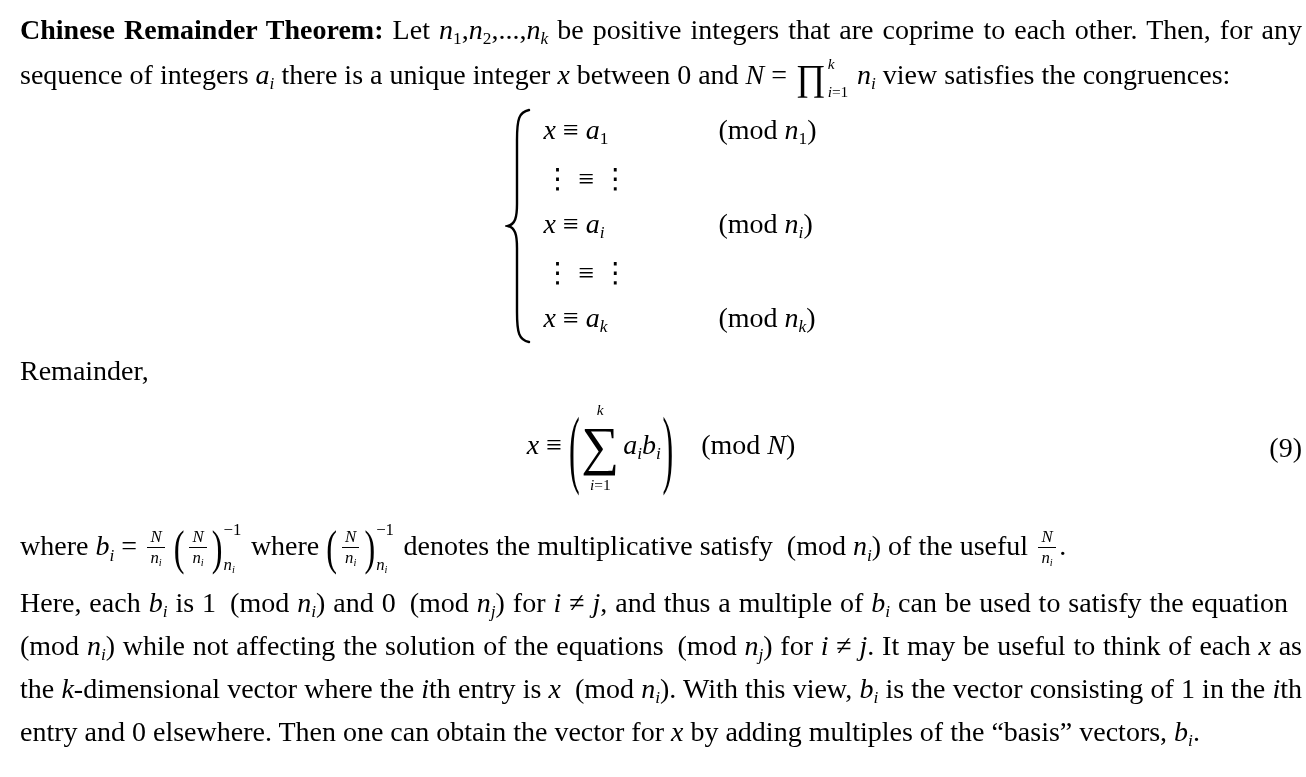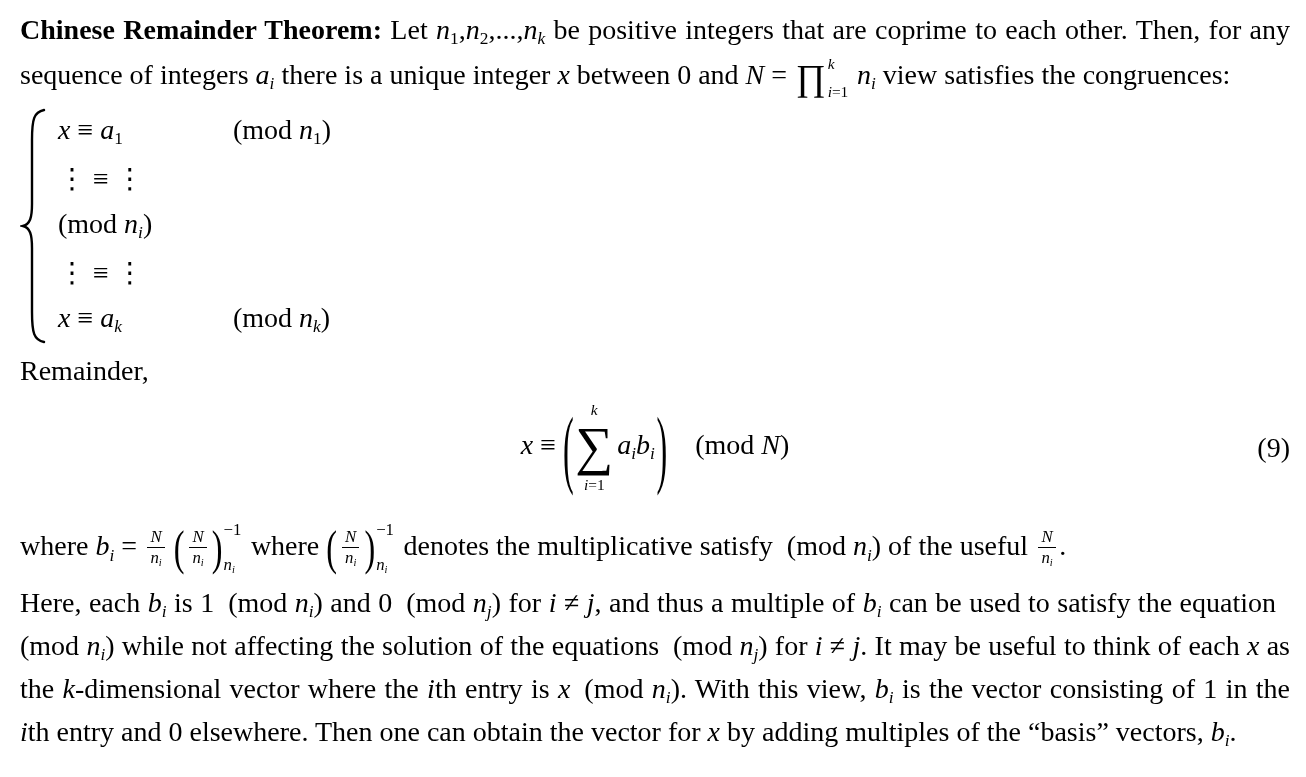--- a/index.html
+++ b/index.html
@@ -2,21 +2,21 @@
 <html><head>
 <meta charset="utf-8">
 <style>
   html,body{margin:0;padding:0}
   body{
     width:1306px;height:777px;overflow:hidden;
     background:#ffffff;color:#000000;
     font-family:"Liberation Serif","DejaVu Serif",serif;
     font-size:28px;
   }
-  .page{padding:13px 16px 0 20px}
+  .page{padding:13px 4px 0 20px}
   .para{margin:0;text-align:justify;line-height:34px}
   .bf{font-weight:700}
   .it{font-style:italic}
   .rm{font-style:normal}
   .ss{font-size:.62em}
   .sub{vertical-align:-0.3em}
 
   
   .frac{display:inline-flex;flex-direction:column;align-items:center;
         vertical-align:middle;line-height:1;margin:0 .12em;text-align:center}
@@ -38,21 +38,21 @@
   .pgrp{display:inline-flex;align-items:center;vertical-align:middle}
   .pstr{display:inline-block;line-height:1;font-size:1.15em;transform-origin:50% 50%}
   .pinner{display:inline-block;padding:0 .06em}
 
   
   .scripts{display:inline-flex;flex-direction:column;justify-content:space-between;
            vertical-align:middle;height:54px;font-size:.6em;line-height:1;
            margin:0 .15em 0 .06em}
 
   
-  .sys-wrap{display:flex;margin:6px 0 0 0}
+  .sys-wrap{display:flex;justify-content:center;margin:6px 0 0 0}
   .sys{display:flex;align-items:center}
   .brace{margin-right:12px;flex:0 0 auto}
   .sys-rows{display:flex;flex-direction:column}
   .sys-row{display:flex;align-items:center;height:47px}
   .sys-lhs{display:inline-block;min-width:175px}
 
   
   .eq-line{position:relative;display:flex;justify-content:center;align-items:center;
            height:116px;margin:2px 0 0 0}
   .eq-body{display:inline-block}
@@ -82,20 +82,21 @@
       <div class="sys-rows">
         <div class="sys-row">
           <span class="sys-lhs"><span class="it">x</span><span class="rm"> ≡ </span><span class="it">a</span><span class="ss sub rm">1</span></span>
           <span class="sys-rhs"><span class="rm">(mod </span><span class="it">n</span><span class="ss sub rm">1</span><span class="rm">)</span></span>
         </div>
         <div class="sys-row">
           <span class="sys-lhs"><span class="rm">⋮ ≡ ⋮</span></span>
           <span class="sys-rhs"></span>
         </div>
         <div class="sys-row">
+          <span class="sys-lhs"><span class="it">x</span><span class="rm"> ≡ </span><span class="it">a</span><span class="ss sub it">i</span></span>
           <span class="sys-rhs"><span class="rm">(mod </span><span class="it">n</span><span class="ss sub it">i</span><span class="rm">)</span></span>
         </div>
         <div class="sys-row">
           <span class="sys-lhs"><span class="rm">⋮ ≡ ⋮</span></span>
           <span class="sys-rhs"></span>
         </div>
         <div class="sys-row">
           <span class="sys-lhs"><span class="it">x</span><span class="rm"> ≡ </span><span class="it">a</span><span class="ss sub it">k</span></span>
           <span class="sys-rhs"><span class="rm">(mod </span><span class="it">n</span><span class="ss sub it">k</span><span class="rm">)</span></span>
         </div>

